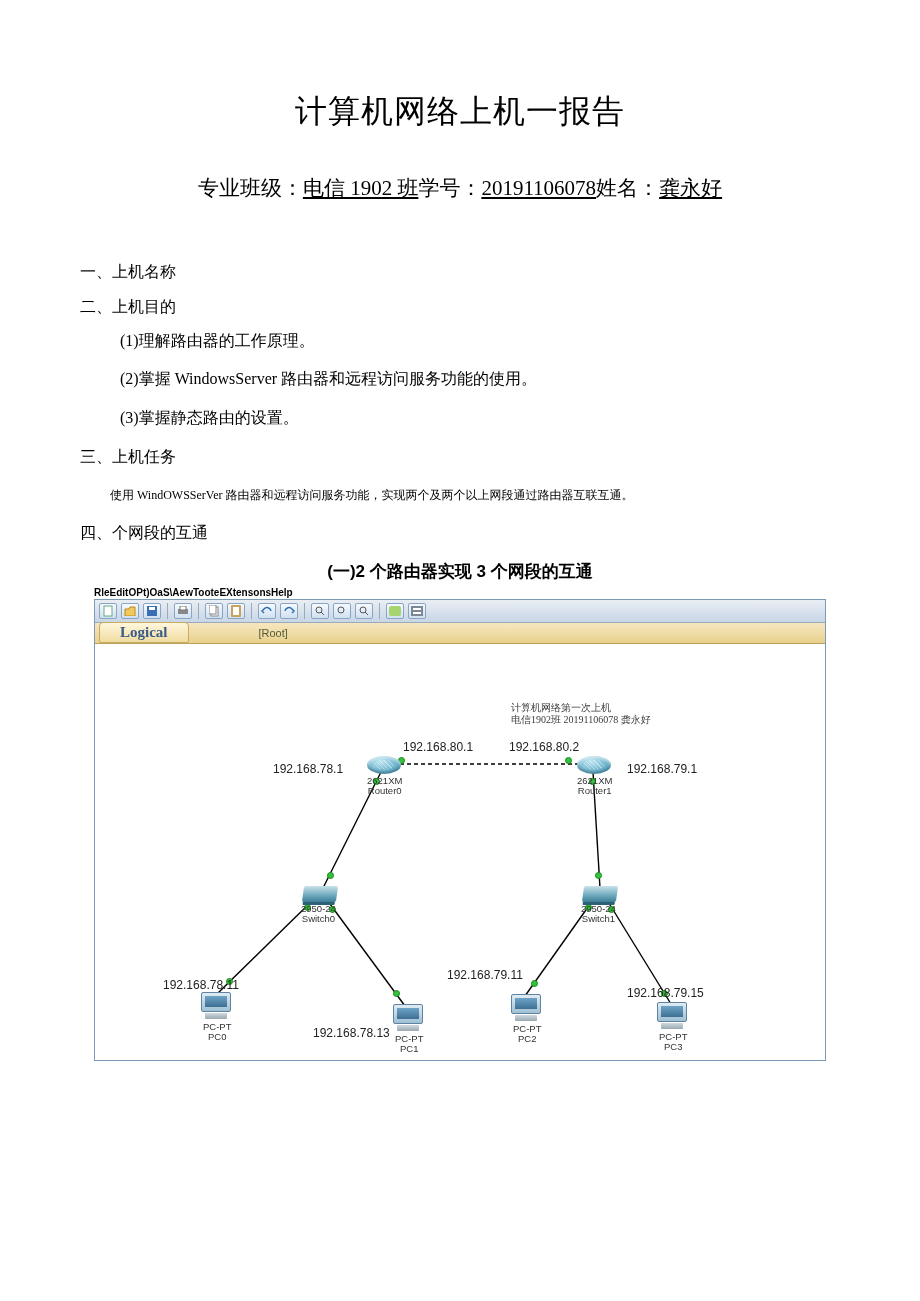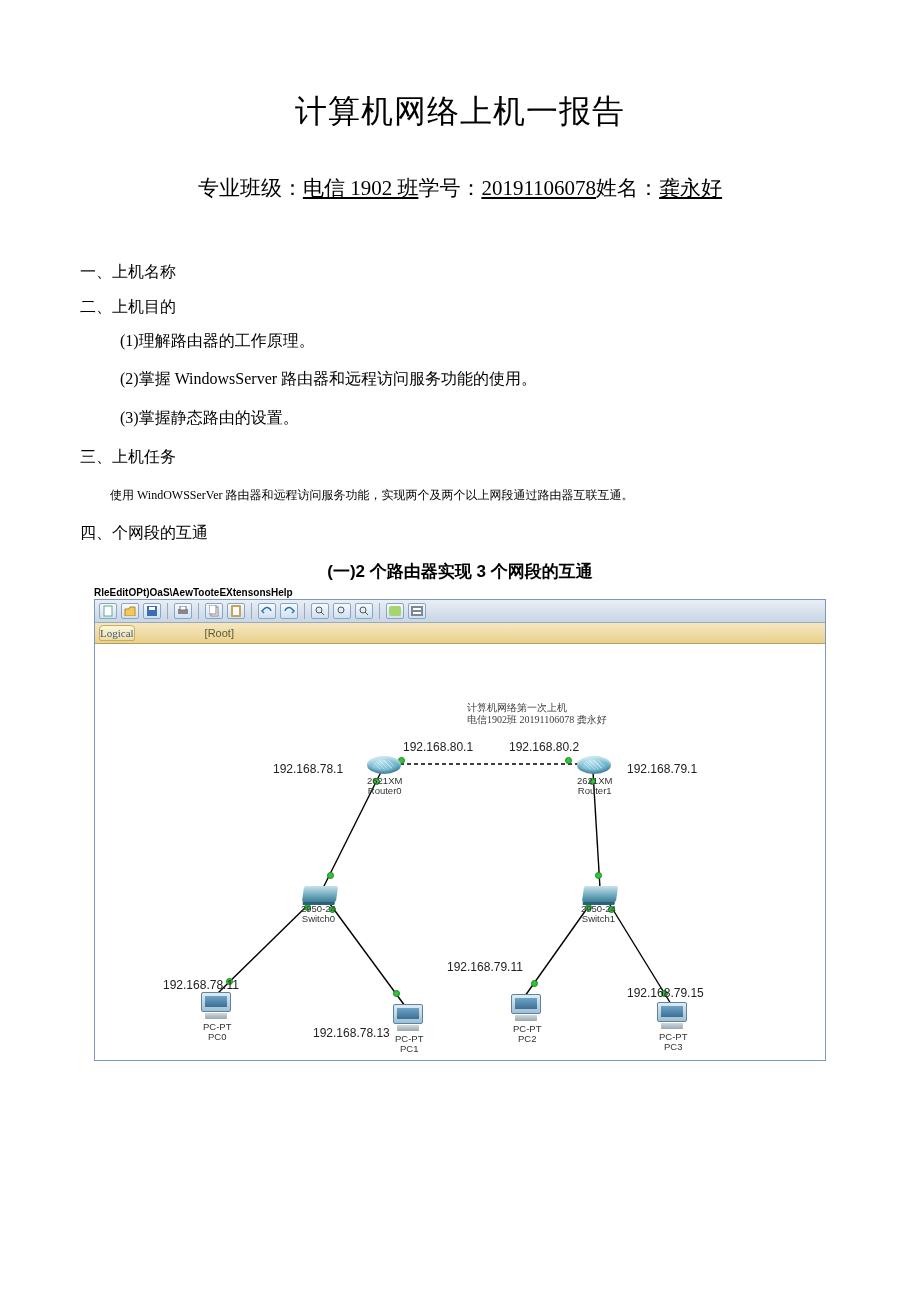--- a/index.html
+++ b/index.html
@@ -94,26 +94,26 @@
     background: linear-gradient(#f6e7c1,#e9d18c);
     height: 20px;
     border-bottom: 1px solid #b9a05a;
     display:flex;align-items:center;
     font-size:11px;
   }
   .logical-tab {
     background: linear-gradient(#fff7dd,#f0dca0);
     border:1px solid #c8ad5e;
     border-radius: 4px 4px 2px 2px;
-    padding: 1px 0;
+    padding: 1px 20px;
     margin-left: 4px;
-    font-weight: normal;
+    font-weight: bold;
     color: #3a5a88;
     font-family: "Comic Sans MS", cursive;
-    font-size: 11px;
+    font-size: 15px;
   }
   .root-label { margin-left: 70px; color:#555c3a;}
   .side-icons {
     position:absolute;
     top: 44px; left: 2px;
     width: 44px;
     height: 24px;
     background: linear-gradient(#fdf6de,#efd997);
     border:1px solid #c8ad5e;
     border-radius: 3px;
@@ -339,21 +339,21 @@
       <div class="dot-g" style="left:500px;top:228px"></div>
       <div class="dot-g" style="left:209px;top:260px"></div>
       <div class="dot-g" style="left:131px;top:334px"></div>
       <div class="dot-g" style="left:234px;top:262px"></div>
       <div class="dot-g" style="left:298px;top:346px"></div>
       <div class="dot-g" style="left:490px;top:260px"></div>
       <div class="dot-g" style="left:436px;top:336px"></div>
       <div class="dot-g" style="left:513px;top:262px"></div>
       <div class="dot-g" style="left:566px;top:346px"></div>
 
-      <div class="note" style="left:372px;top:58px">
+      <div class="note" style="left:416px;top:58px">
         <div>计算机网络第一次上机</div>
         <div>电信1902班 20191106078 龚永好</div>
       </div>
 
       <div class="router" style="left:272px;top:112px"></div>
       <div class="devlabel" style="left:272px;top:132px">
         <div>2621XM</div>
           <div>Router0</div>
       </div>
       <div class="iplabel" style="left:308px;top:96px">192.168.80.1</div>
@@ -399,21 +399,21 @@
       <div class="iplabel" style="left:218px;top:382px">192.168.78.13</div>
 
       <div class="pc" style="left:416px;top:350px">
           <div class="mon"></div>
           <div class="base"></div>
         </div>
       <div class="devlabel" style="left:418px;top:380px">
           <div>PC-PT</div>
           <div>PC2</div>
         </div>
-      <div class="iplabel" style="left:352px;top:316px">192.168.79.11</div>
+      <div class="iplabel" style="left:352px;top:324px">192.168.79.11</div>
 
       <div class="pc" style="left:562px;top:358px">
           <div class="mon"></div>
           <div class="base"></div>
         </div>
       <div class="devlabel" style="left:564px;top:388px">
           <div>PC-PT</div>
           <div>PC3</div>
         </div>
       <div class="iplabel" style="left:532px;top:342px">192.168.79.15</div>

